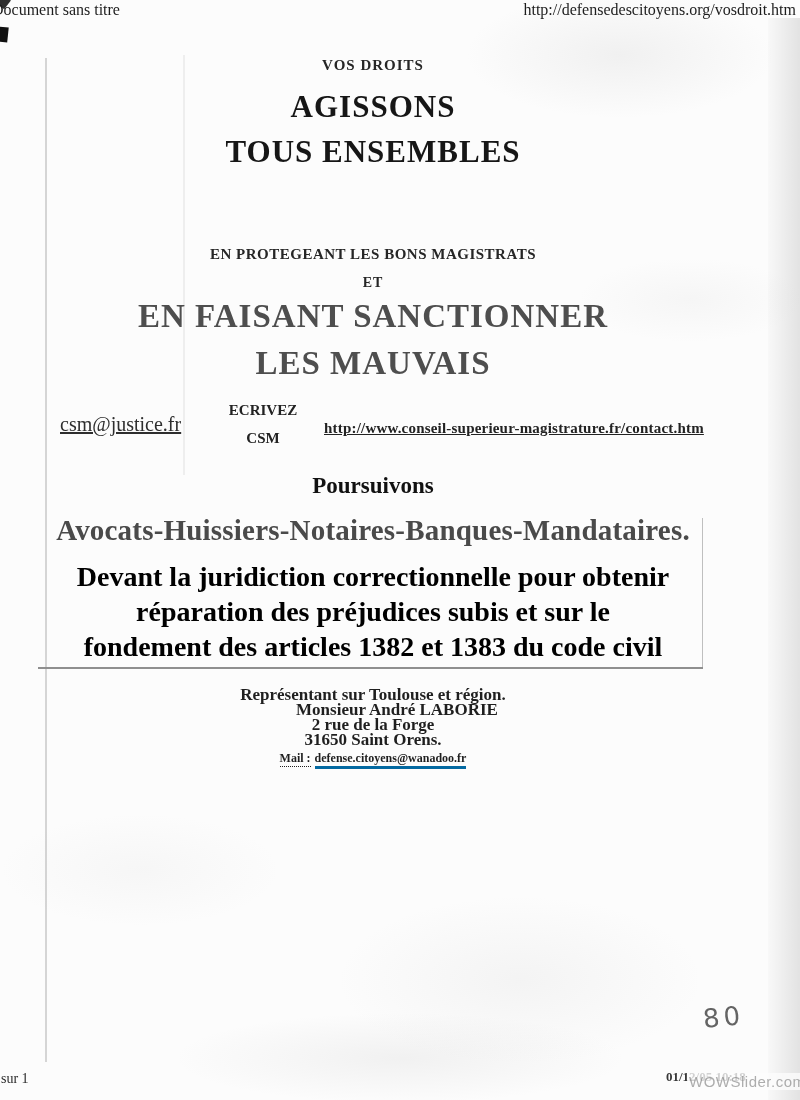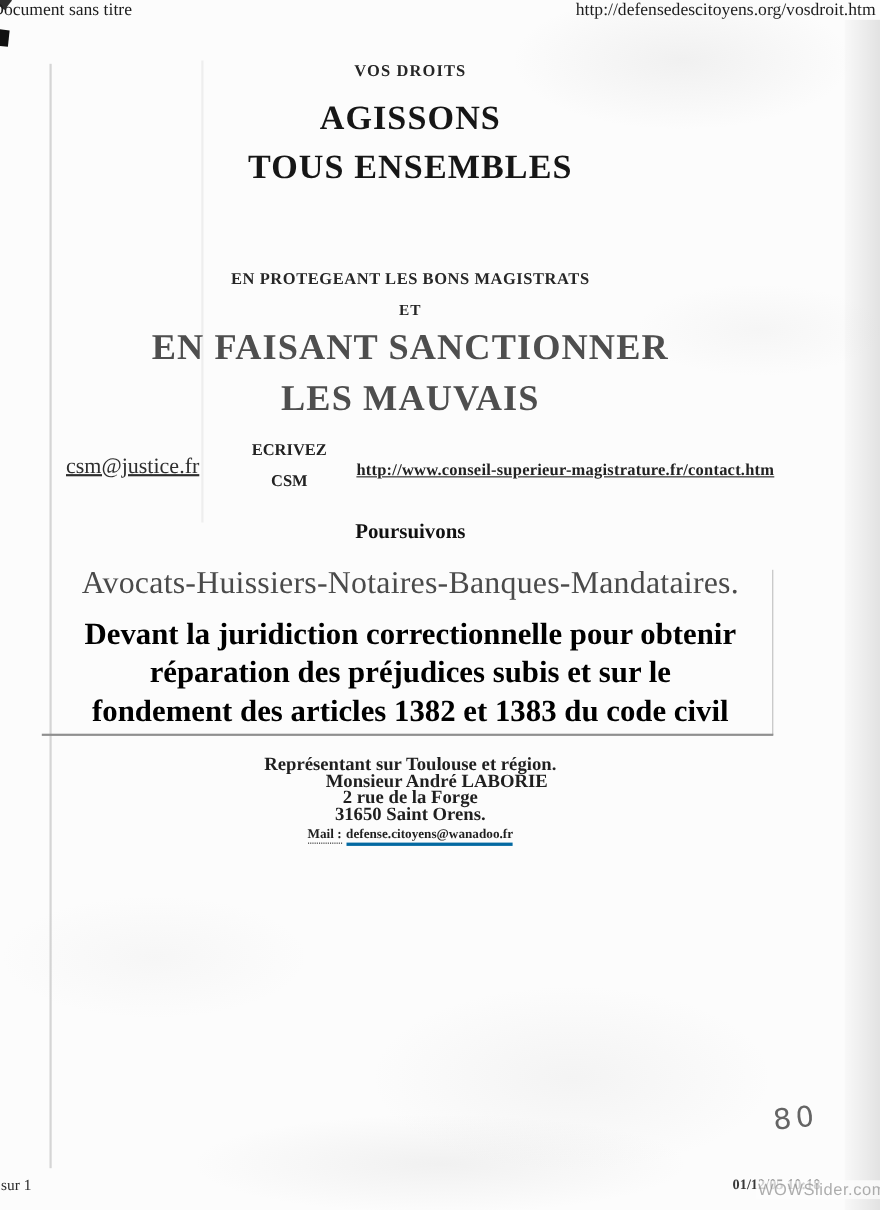--- a/index.html
+++ b/index.html
@@ -43,22 +43,22 @@
   .et{top:276px;font-size:14px;font-weight:bold;color:#262626;letter-spacing:1px;}
   .g1{top:300px;} .g2{top:347px;}
   .graybig{font-size:33px;font-weight:bold;color:#4e4e4e;letter-spacing:1px;}
 
   .email{position:absolute;left:60px;top:413px;font-size:20px;color:#2e2e2e;text-decoration:underline;white-space:nowrap;}
   .writebox{position:absolute;left:222px;width:82px;text-align:center;font-size:15px;font-weight:bold;color:#222;line-height:1;}
   .wb1{top:403px;} .wb2{top:431px;}
   .csmurl{position:absolute;left:324px;top:420px;font-size:15px;font-weight:bold;color:#222;
     text-decoration:underline;white-space:nowrap;letter-spacing:.2px;}
 
-  .pours{top:474px;font-size:19px;font-weight:bold;color:#111;}
-  .targets{top:516px;font-size:29px;font-weight:normal;color:#4a4a4a;letter-spacing:.2px;}
+  .pours{top:474px;font-size:23px;font-weight:bold;color:#111;}
+  .targets{top:516px;font-size:29px;font-weight:bold;color:#4a4a4a;letter-spacing:.2px;}
   .b1{top:563px;} .b2{top:598px;} .b3{top:633px;}
   .bodybig{font-size:28px;font-weight:bold;color:#000000;}
 
   .rule{position:absolute;left:38px;top:667px;width:665px;height:2px;background:#8f8f8f;}
 
   .rep{font-size:17px;font-weight:bold;color:#1f1f1f;}
   .r1{top:686px;} .r2{top:701px;padding-left:48px;} .r3{top:716px;} .r4{top:731px;}
   .mailline{top:752px;font-size:12px;font-weight:bold;color:#1f1f1f;}
   .mail-label{border-bottom:1px dotted #1f1f1f;padding-bottom:1px;}
   .mail-addr{border-bottom:3px solid #0369a1;padding-bottom:1px;margin-left:4px;}

